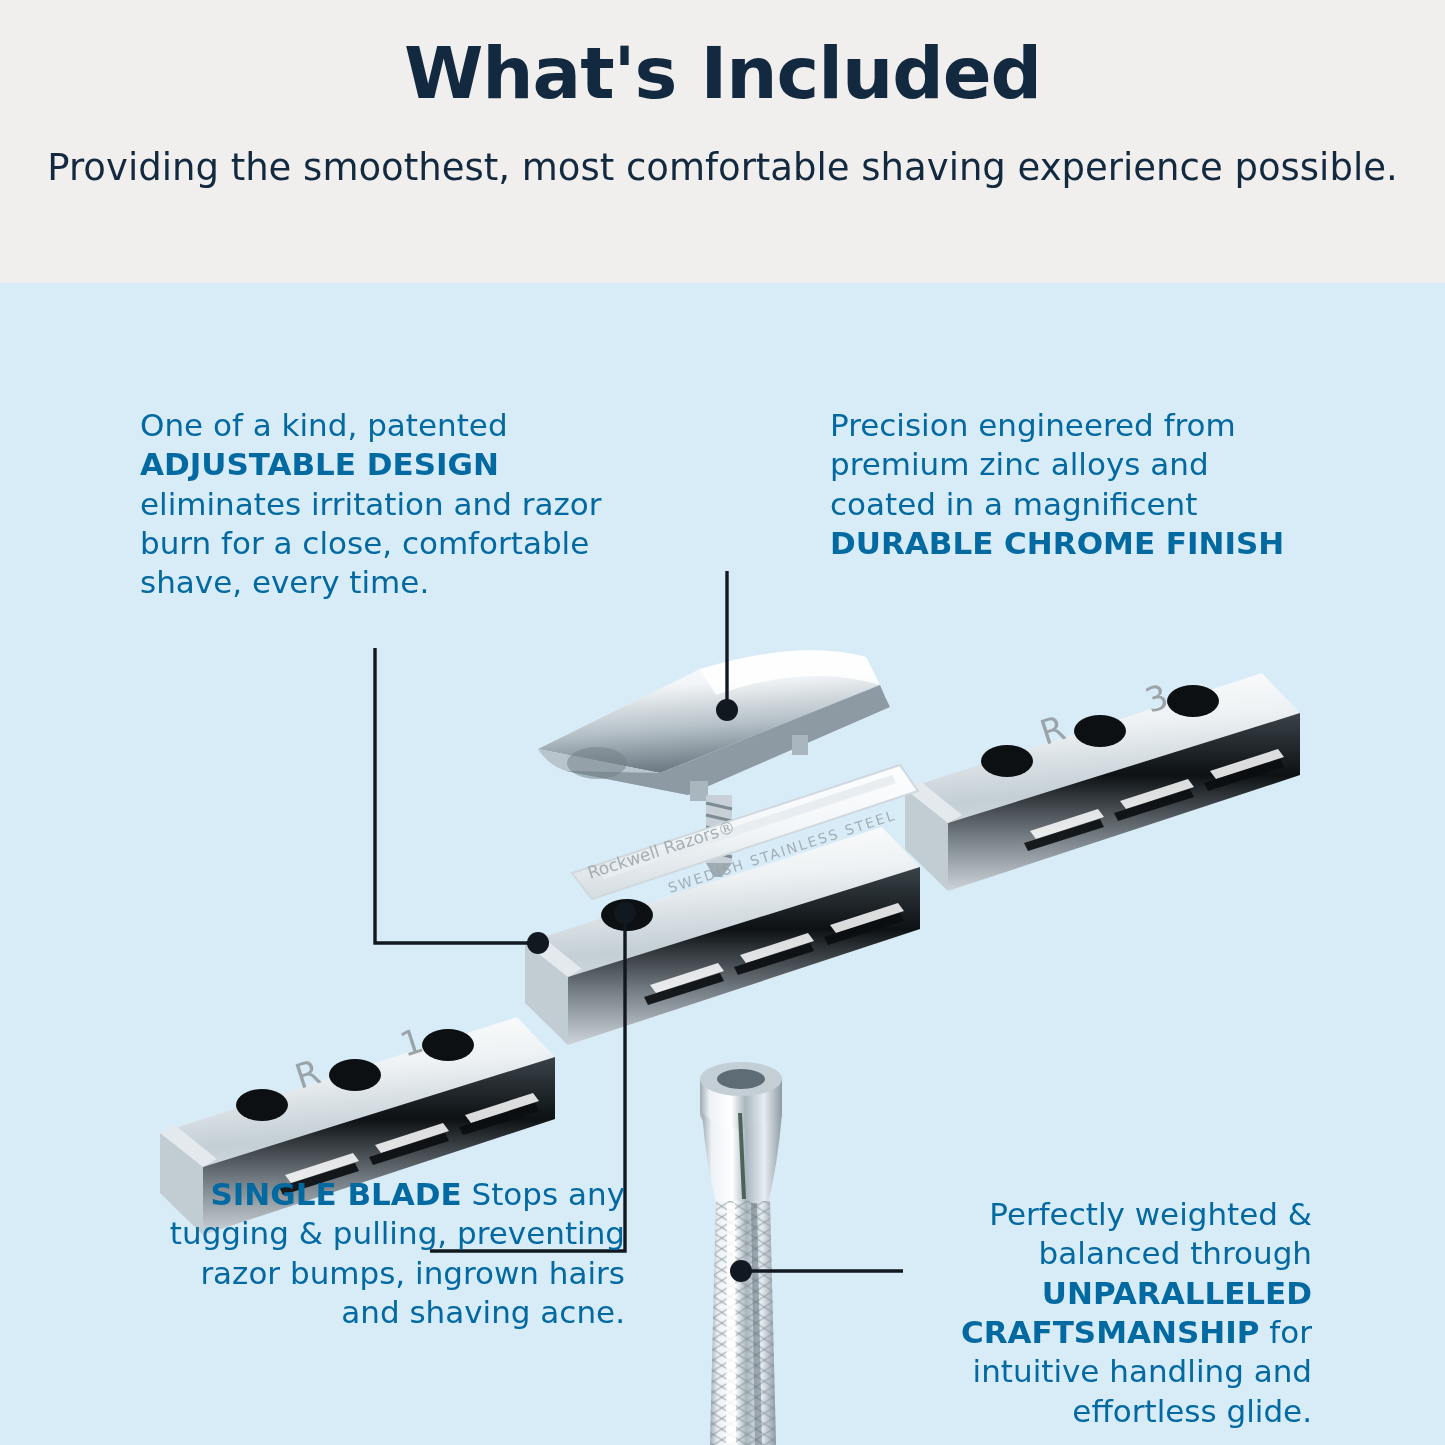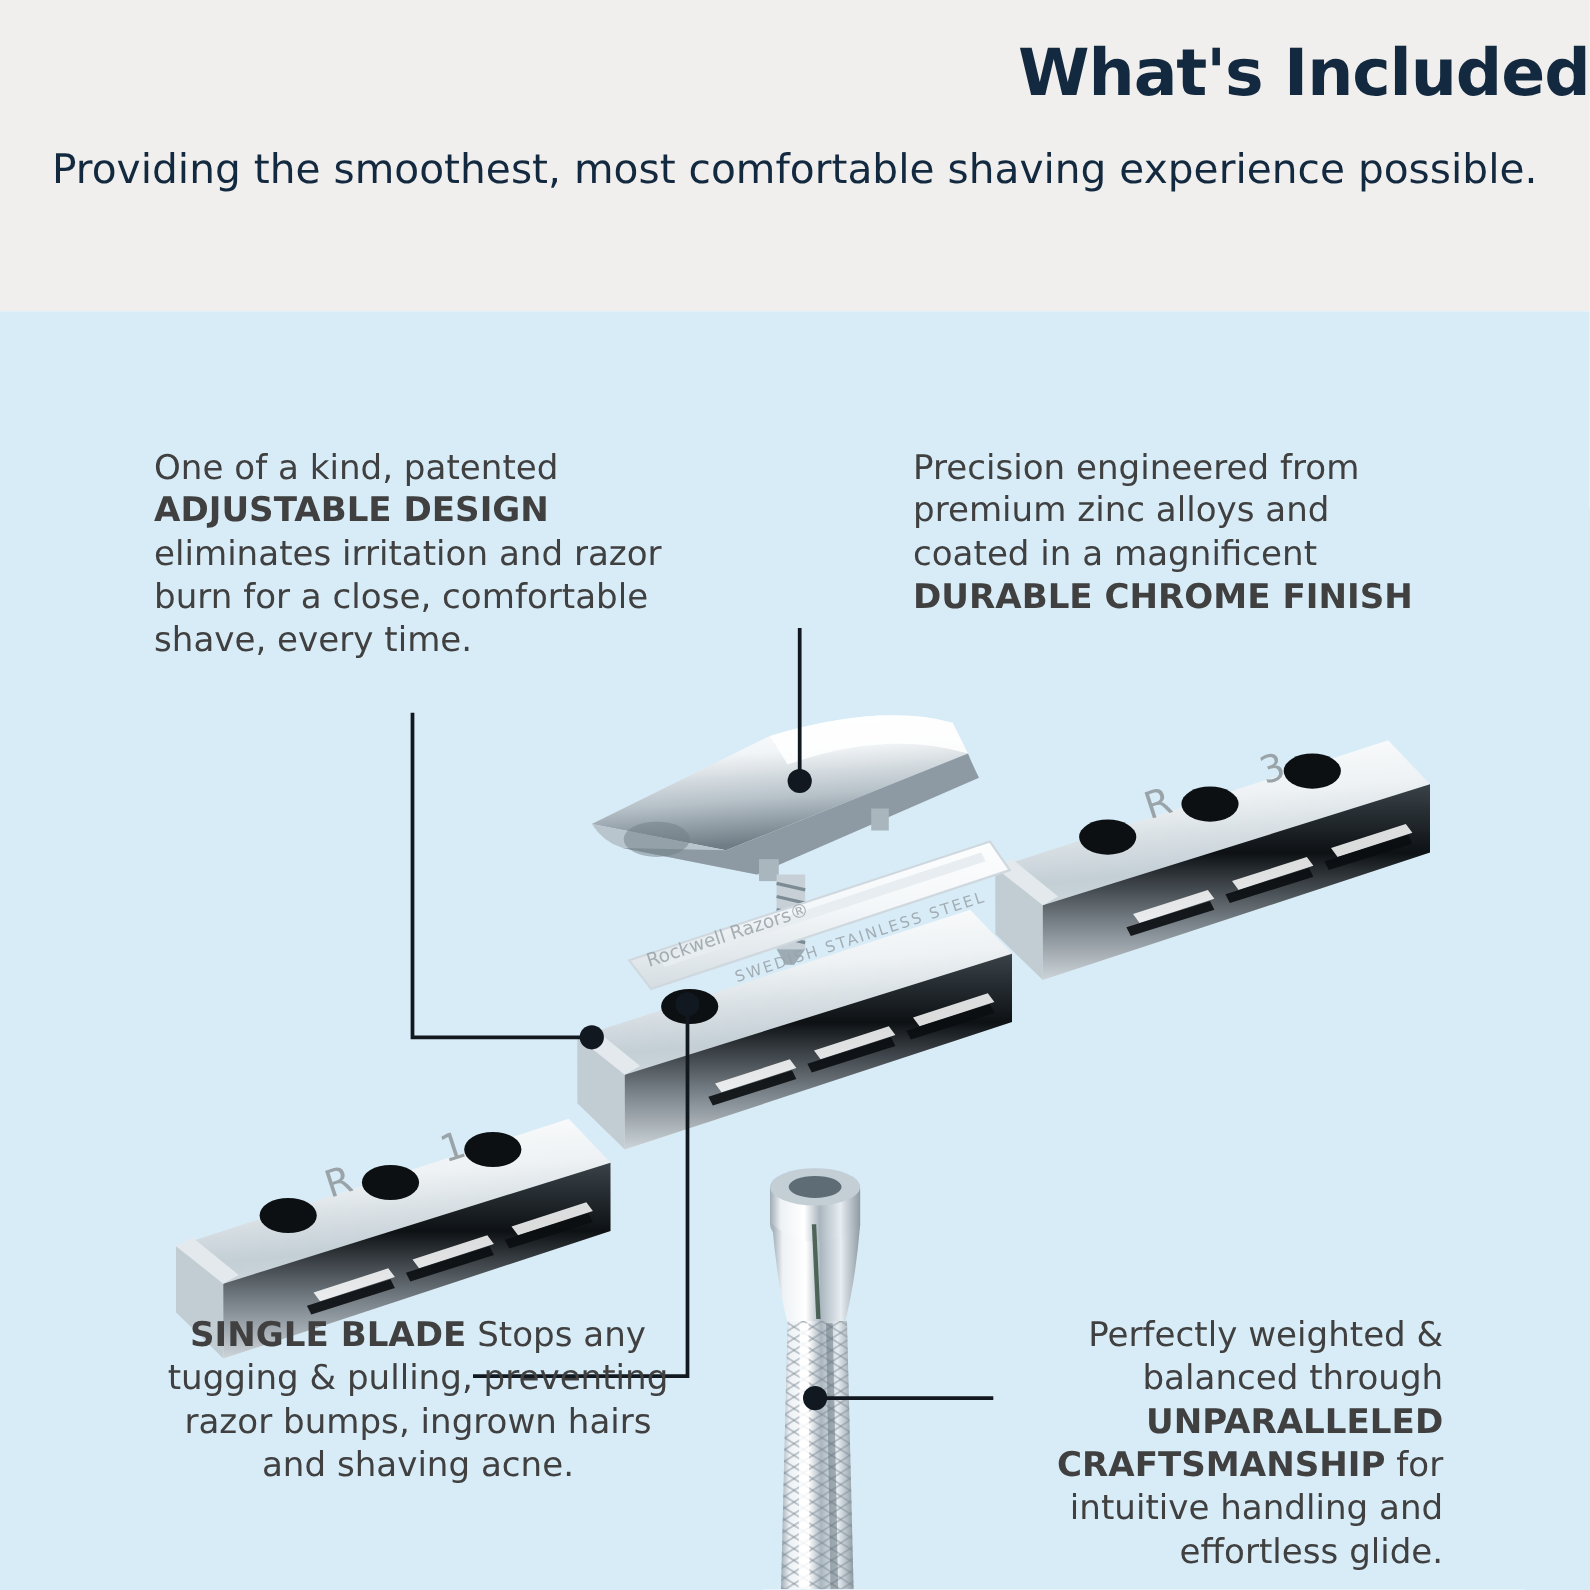--- a/index.html
+++ b/index.html
@@ -25,26 +25,25 @@
     top: 0;
     width: 1445px;
     height: 283px;
     background: #f0efed;
     box-sizing: border-box;
     text-align: center;
   }
   .header-title {
     margin: 0;
     padding-top: 34px;
-    font-size: 59px;
+    font-size: 72px;
     font-weight: bold;
     color: #13293f;
     letter-spacing: -1px;
     line-height: 1.1;
-    text-align: right;
   }
   .header-sub {
     margin: 16px;
     padding-top: 14px;
     font-size: 37px;
     color: #13293f;
     line-height: 1.35;
     font-weight: 400;
   }
   
@@ -53,44 +52,44 @@
     left: 0;
     top: 283px;
     width: 1445px;
     height: 1162px;
     background: #d8ecf8;
     overflow: hidden;
   }
   
   .callout {
     position: absolute;
-    color: #404040;
+    color: #0369a1;
     font-size: 31px;
     line-height: 1.27;
   }
   .callout b {
     font-weight: bold;
   }
   #callout-adjustable {
     left: 140px;
     top: 123px;
     width: 470px;
     text-align: left;
   }
   #callout-chrome {
     left: 830px;
     top: 123px;
     width: 490px;
     text-align: left;
   }
   #callout-single {
     left: 135px;
-    top: 912px;
+    top: 892px;
     width: 490px;
-    text-align: center;
+    text-align: right;
   }
   #callout-craft {
     left: 897px;
     top: 912px;
     width: 415px;
     text-align: right;
   }
   
   .leaders {
     position: absolute;

